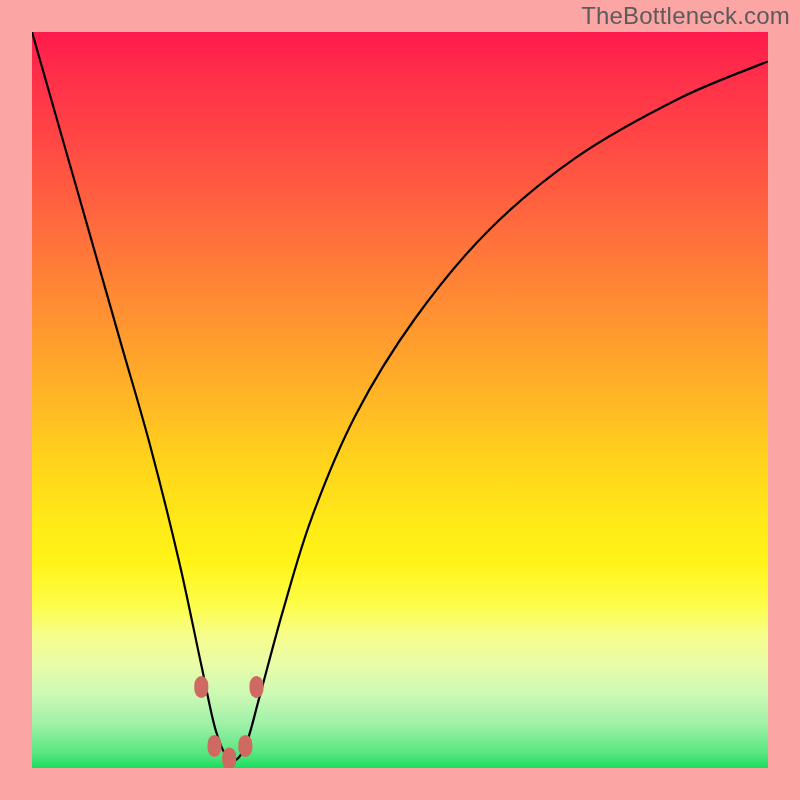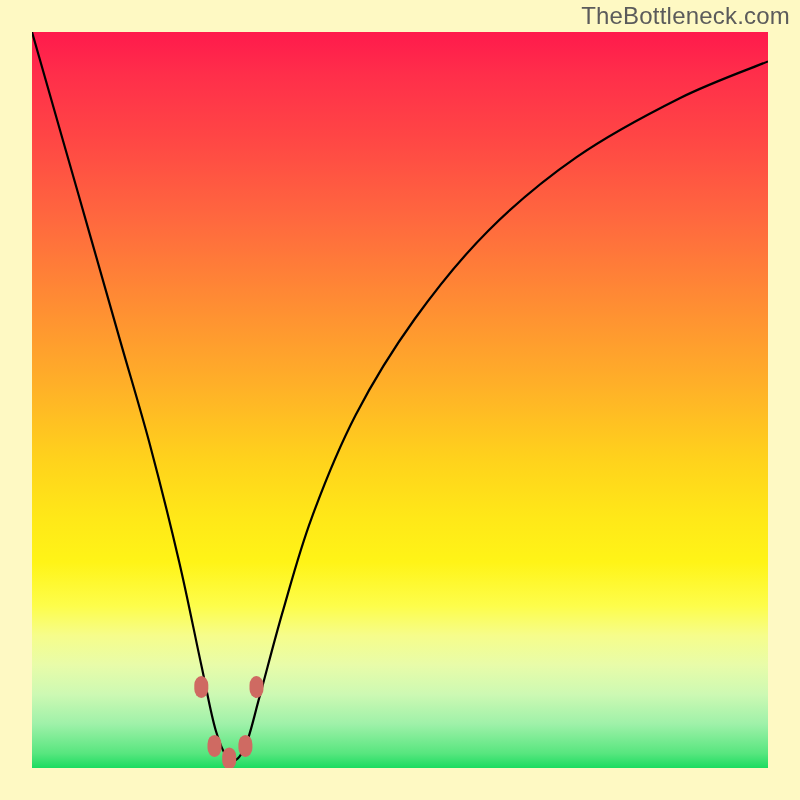--- a/index.html
+++ b/index.html
@@ -10,21 +10,21 @@
     background: #000;
     overflow: hidden;
     font-family: Arial, Helvetica, sans-serif;
   }
   .frame {
     position: absolute;
     left: 0;
     top: 0;
     width: 800px;
     height: 800px;
-    background: #fef9c3;
+    background: #fca5a5;
   }
   .watermark {
     position: absolute;
     top: 2px;
     right: 10px;
     color: #5b5b5b;
     font-size: 24px;
     font-weight: 500;
     letter-spacing: 0.2px;
     z-index: 20;

